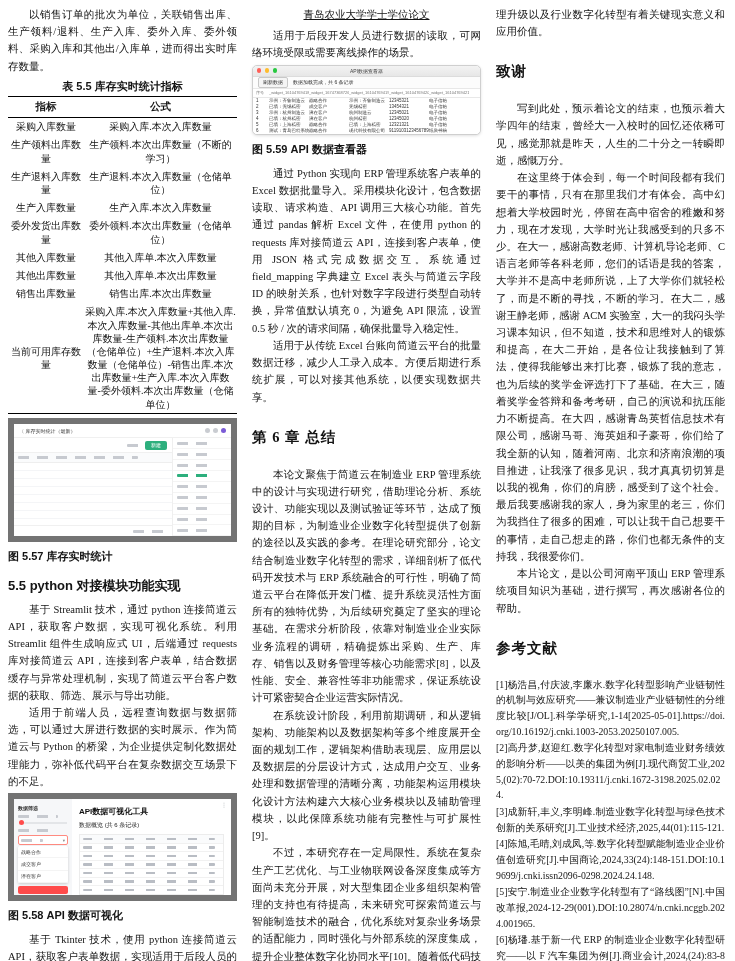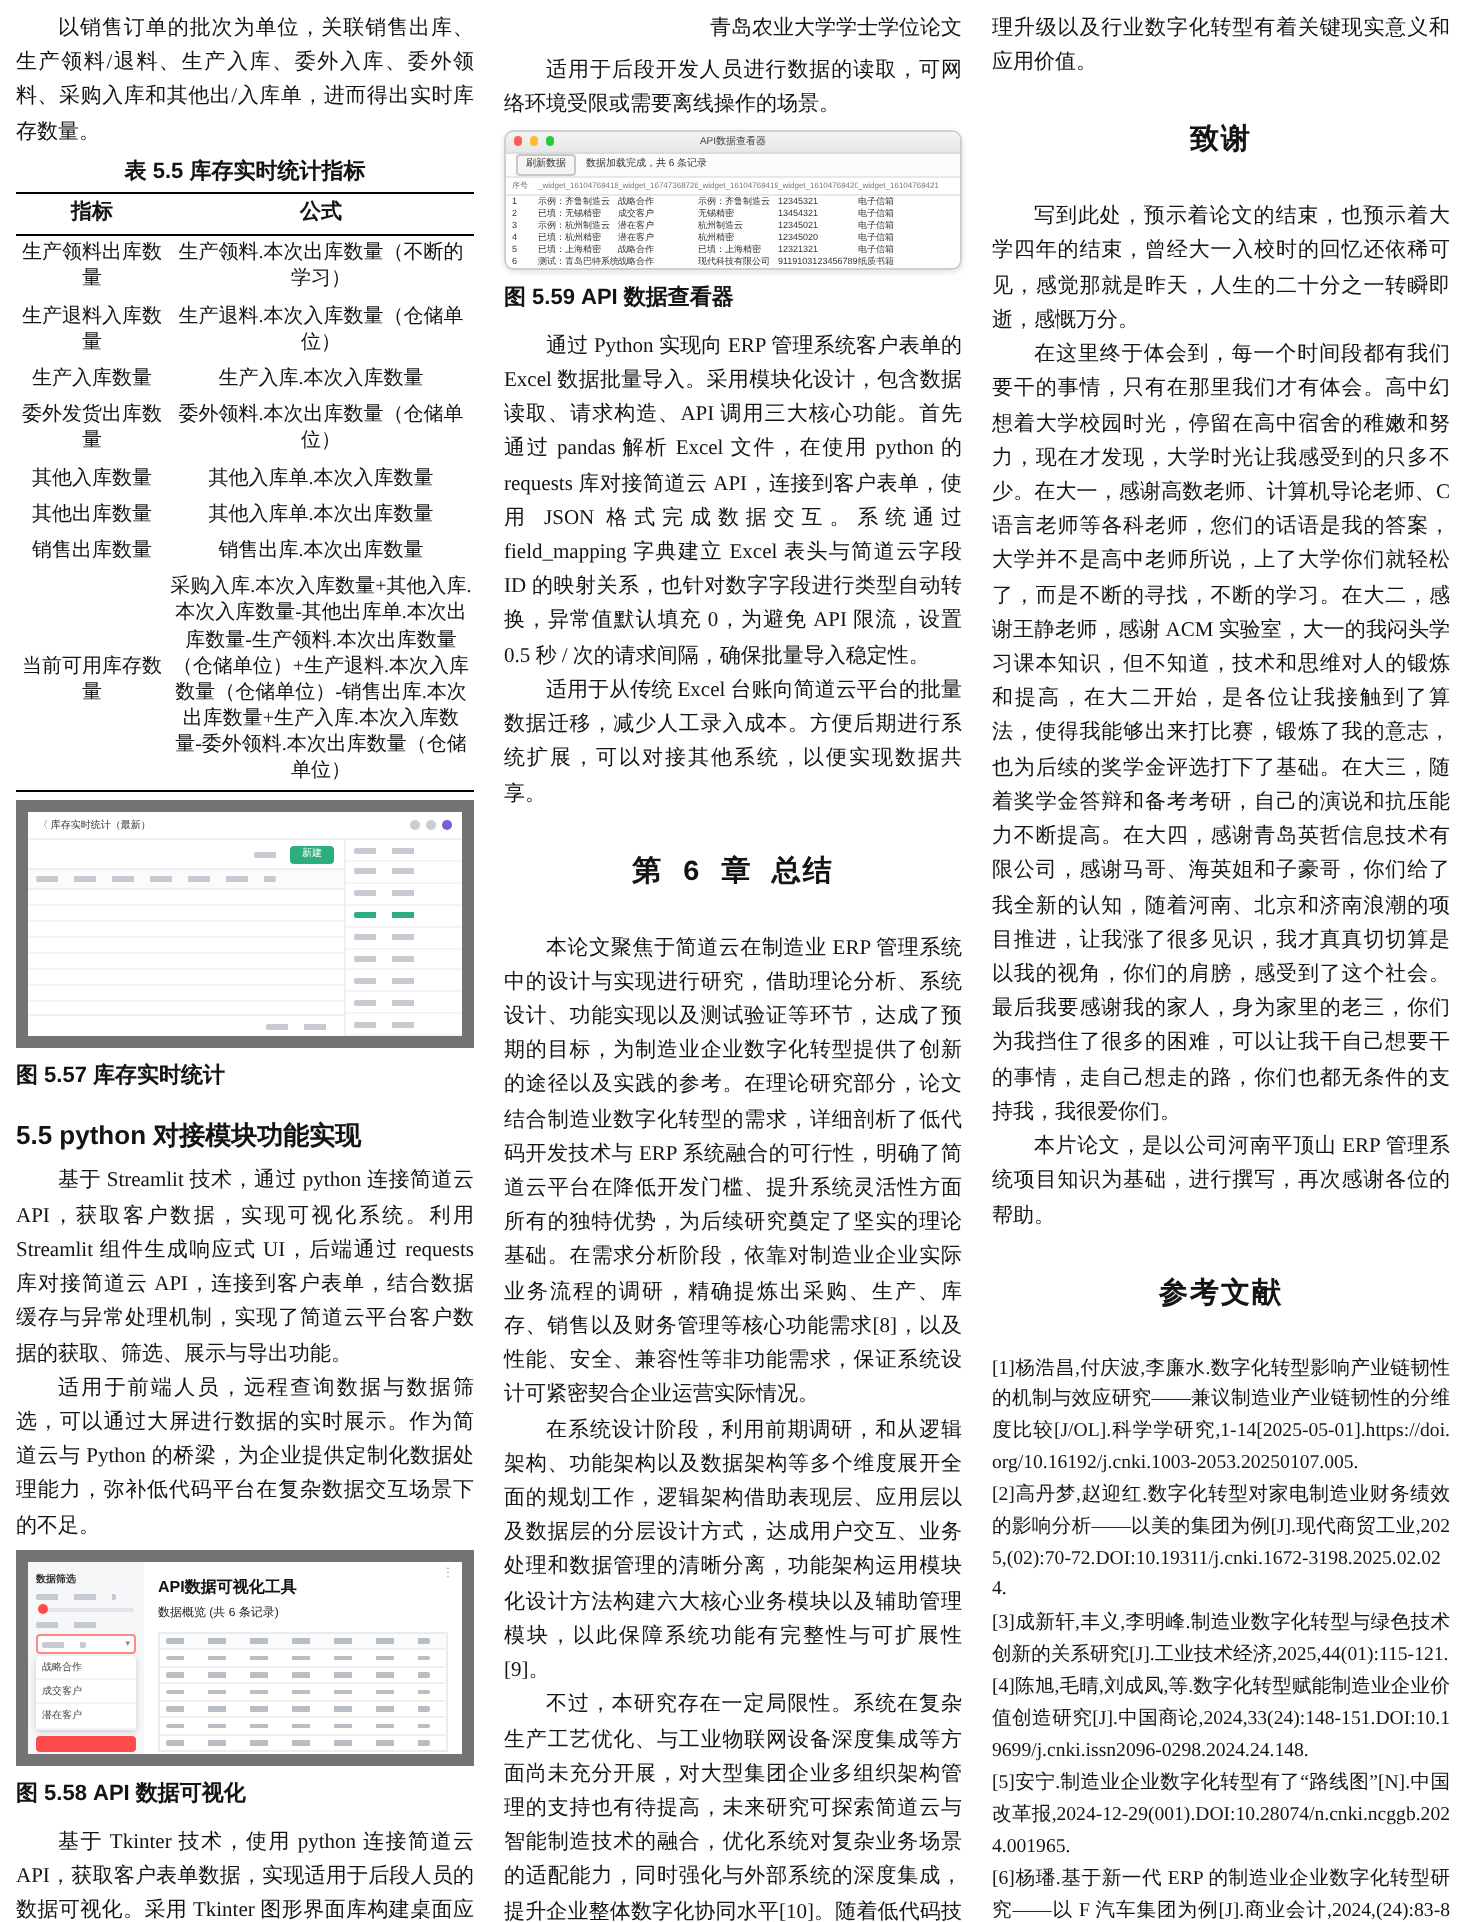--- a/index.html
+++ b/index.html
@@ -2,29 +2,29 @@
 <html><head>
 <meta charset="utf-8">
 <style>
   html,body{margin:0;padding:0;background:#fff;}
   .page{position:relative;width:735px;height:961px;background:#fff;overflow:hidden;
         font-family:"Liberation Serif","DejaVu Serif",serif;color:#141414;
         display:flex;gap:15px;padding:6px 8px;box-sizing:border-box;}
   .col{width:229px;flex:0 0 229px;font-size:10.5px;line-height:1.64;text-align:justify;}
   p{margin:0;text-indent:2em;}
   .noindent{text-indent:0;}
-  .pg-header{text-align:right;font-size:10.5px;margin-bottom:4px;text-indent:0;}
+  .pg-header{text-align:center;font-size:10.5px;margin-bottom:4px;text-indent:0;text-decoration:underline;}
   .cap{font-family:"Liberation Sans","DejaVu Sans",sans-serif;font-weight:bold;font-size:11px;
        text-indent:0;margin:5px 0 7px;}
   .tbl-cap{font-family:"Liberation Sans","DejaVu Sans",sans-serif;font-weight:bold;font-size:11px;
        text-align:center;text-indent:0;margin:2px 0 1px;}
   .sec-h{font-family:"Liberation Sans","DejaVu Sans",sans-serif;font-weight:bold;font-size:13px;
        text-indent:0;text-align:left;margin:10px 0 4px;}
-  .chap-h{font-family:Liberation Mono, monospace;font-weight:bold;font-size:14.5px;
-       text-indent:0;text-align:center;margin:20px 0 16px;letter-spacing:1px;}
+  .chap-h{font-family:Liberation Serif, serif;font-weight:bold;font-size:14.5px;
+       text-indent:0;margin:20px 0 16px;letter-spacing:1px;}
   
   table.spec{width:100%;border-collapse:collapse;font-size:10px;line-height:1.32;text-align:center;
        border-top:1.6px solid #000;border-bottom:1.6px solid #000;margin:1px 0 4px;}
   table.spec th{border-bottom:1.3px solid #000;font-weight:bold;padding:3px 0;font-size:10.5px;}
   table.spec td{padding:2.5px 1px;}
   table.spec td:first-child{width:74px;}
   
   .shot{border:6px solid #737373;background:#fff;overflow:hidden;margin:3px 0 0;
         font-family:"Liberation Sans","DejaVu Sans",sans-serif;color:#555;}
   .bars{background:repeating-linear-gradient(90deg,#c7cad0 0 11px,transparent 11px 19px);height:3px;border-radius:1px;}
@@ -105,20 +105,24 @@
     <div class="tbl-cap">表 5.5 库存实时统计指标</div>
     <table class="spec">
       <thead>
         <tr>
           <th>指标</th>
           <th>公式</th>
         </tr>
       </thead>
       <tbody>
 
+          <tr>
+            <td>采购入库数量</td>
+            <td>采购入库.本次入库数量</td>
+          </tr>
 
           <tr>
             <td>生产领料出库数量</td>
             <td>生产领料.本次出库数量（不断的学习）</td>
           </tr>
 
           <tr>
             <td>生产退料入库数量</td>
             <td>生产退料.本次入库数量（仓储单位）</td>
           </tr>

